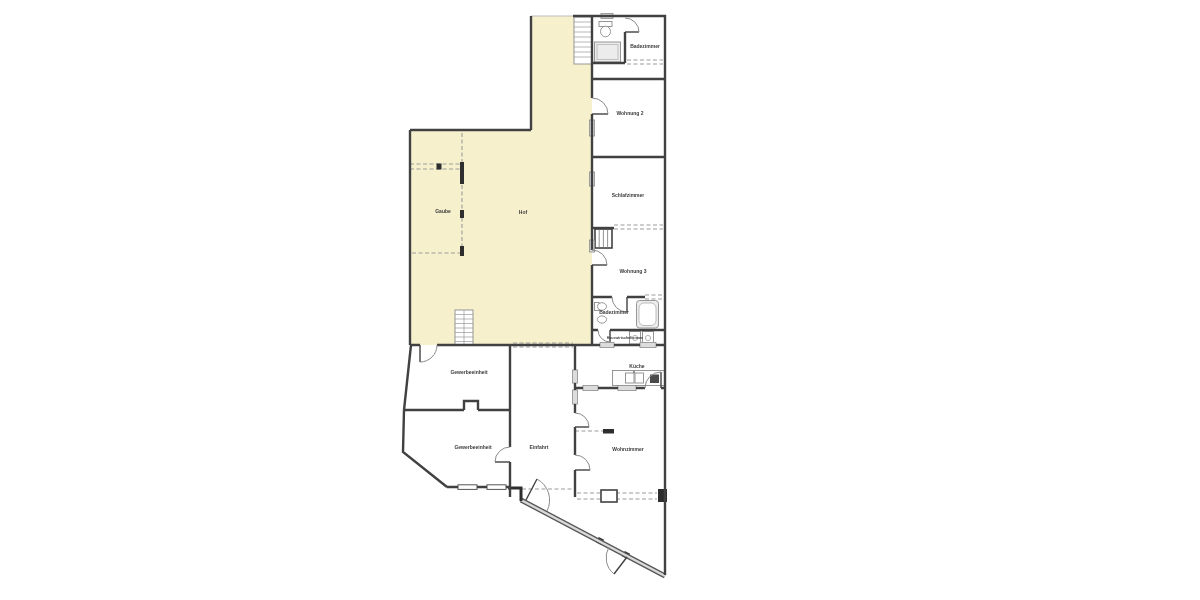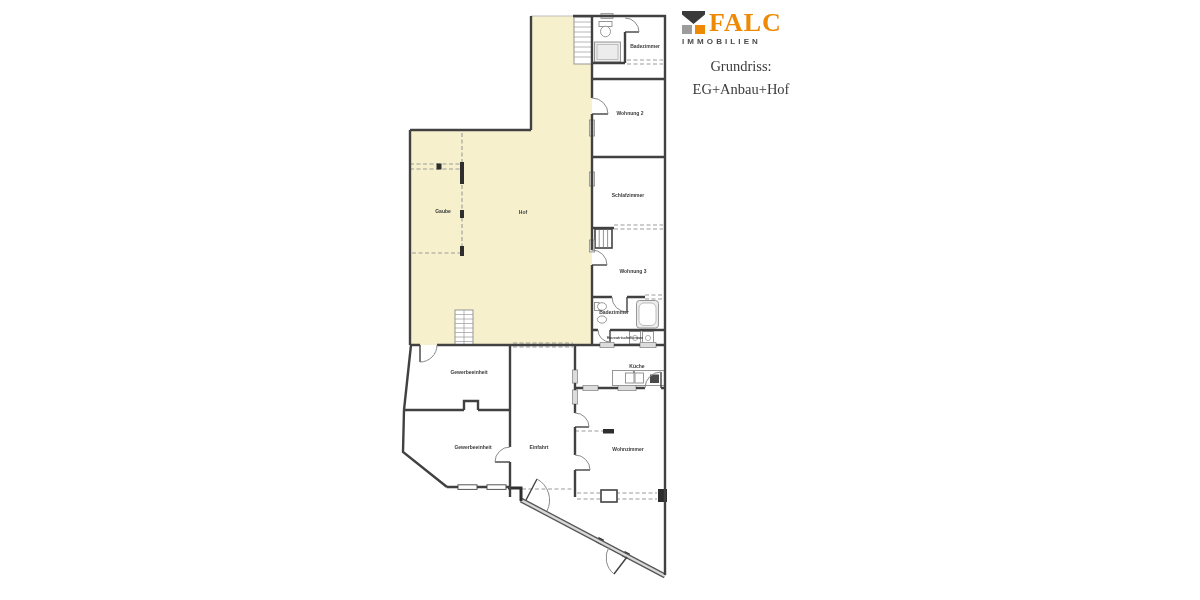--- a/index.html
+++ b/index.html
@@ -170,29 +170,14 @@
       <text class="lbl" x="614" y="314">Badezimmer</text>
       <text class="lbl-sm" x="625" y="338.5">Hauswirtschaftsraum</text>
       <text class="lbl" x="637" y="367.5">Küche</text>
       <text class="lbl" x="628" y="451">Wohnzimmer</text>
       <text class="lbl" x="469" y="374">Gewerbeeinheit</text>
       <text class="lbl" x="473" y="449">Gewerbeeinheit</text>
       <text class="lbl" x="539" y="449">Einfahrt</text>
     </g>
   </svg>
 
-  <div class="brand">
-    <div class="brand-row">
-      <svg width="23" height="23" viewBox="0 0 23 23">
-        <polygon points="0,0 23,0 23,3.5 11.5,13 0,3.5" fill="#3A3A3A"></polygon>
-        <rect x="0" y="14" width="10" height="9" fill="#9C9C9C"></rect>
-        <rect x="13" y="14" width="10" height="9" fill="#EE8903"></rect>
-      </svg>
-      <span class="brand-word">FALC</span>
-    </div>
-    <div class="brand-sub">IMMOBILIEN</div>
-    <div class="subtitle">
-      <div>Grundriss:</div>
-      <div>EG+Anbau+Hof</div>
-    </div>
-  </div>
 
 </div>
 
 </body></html>

